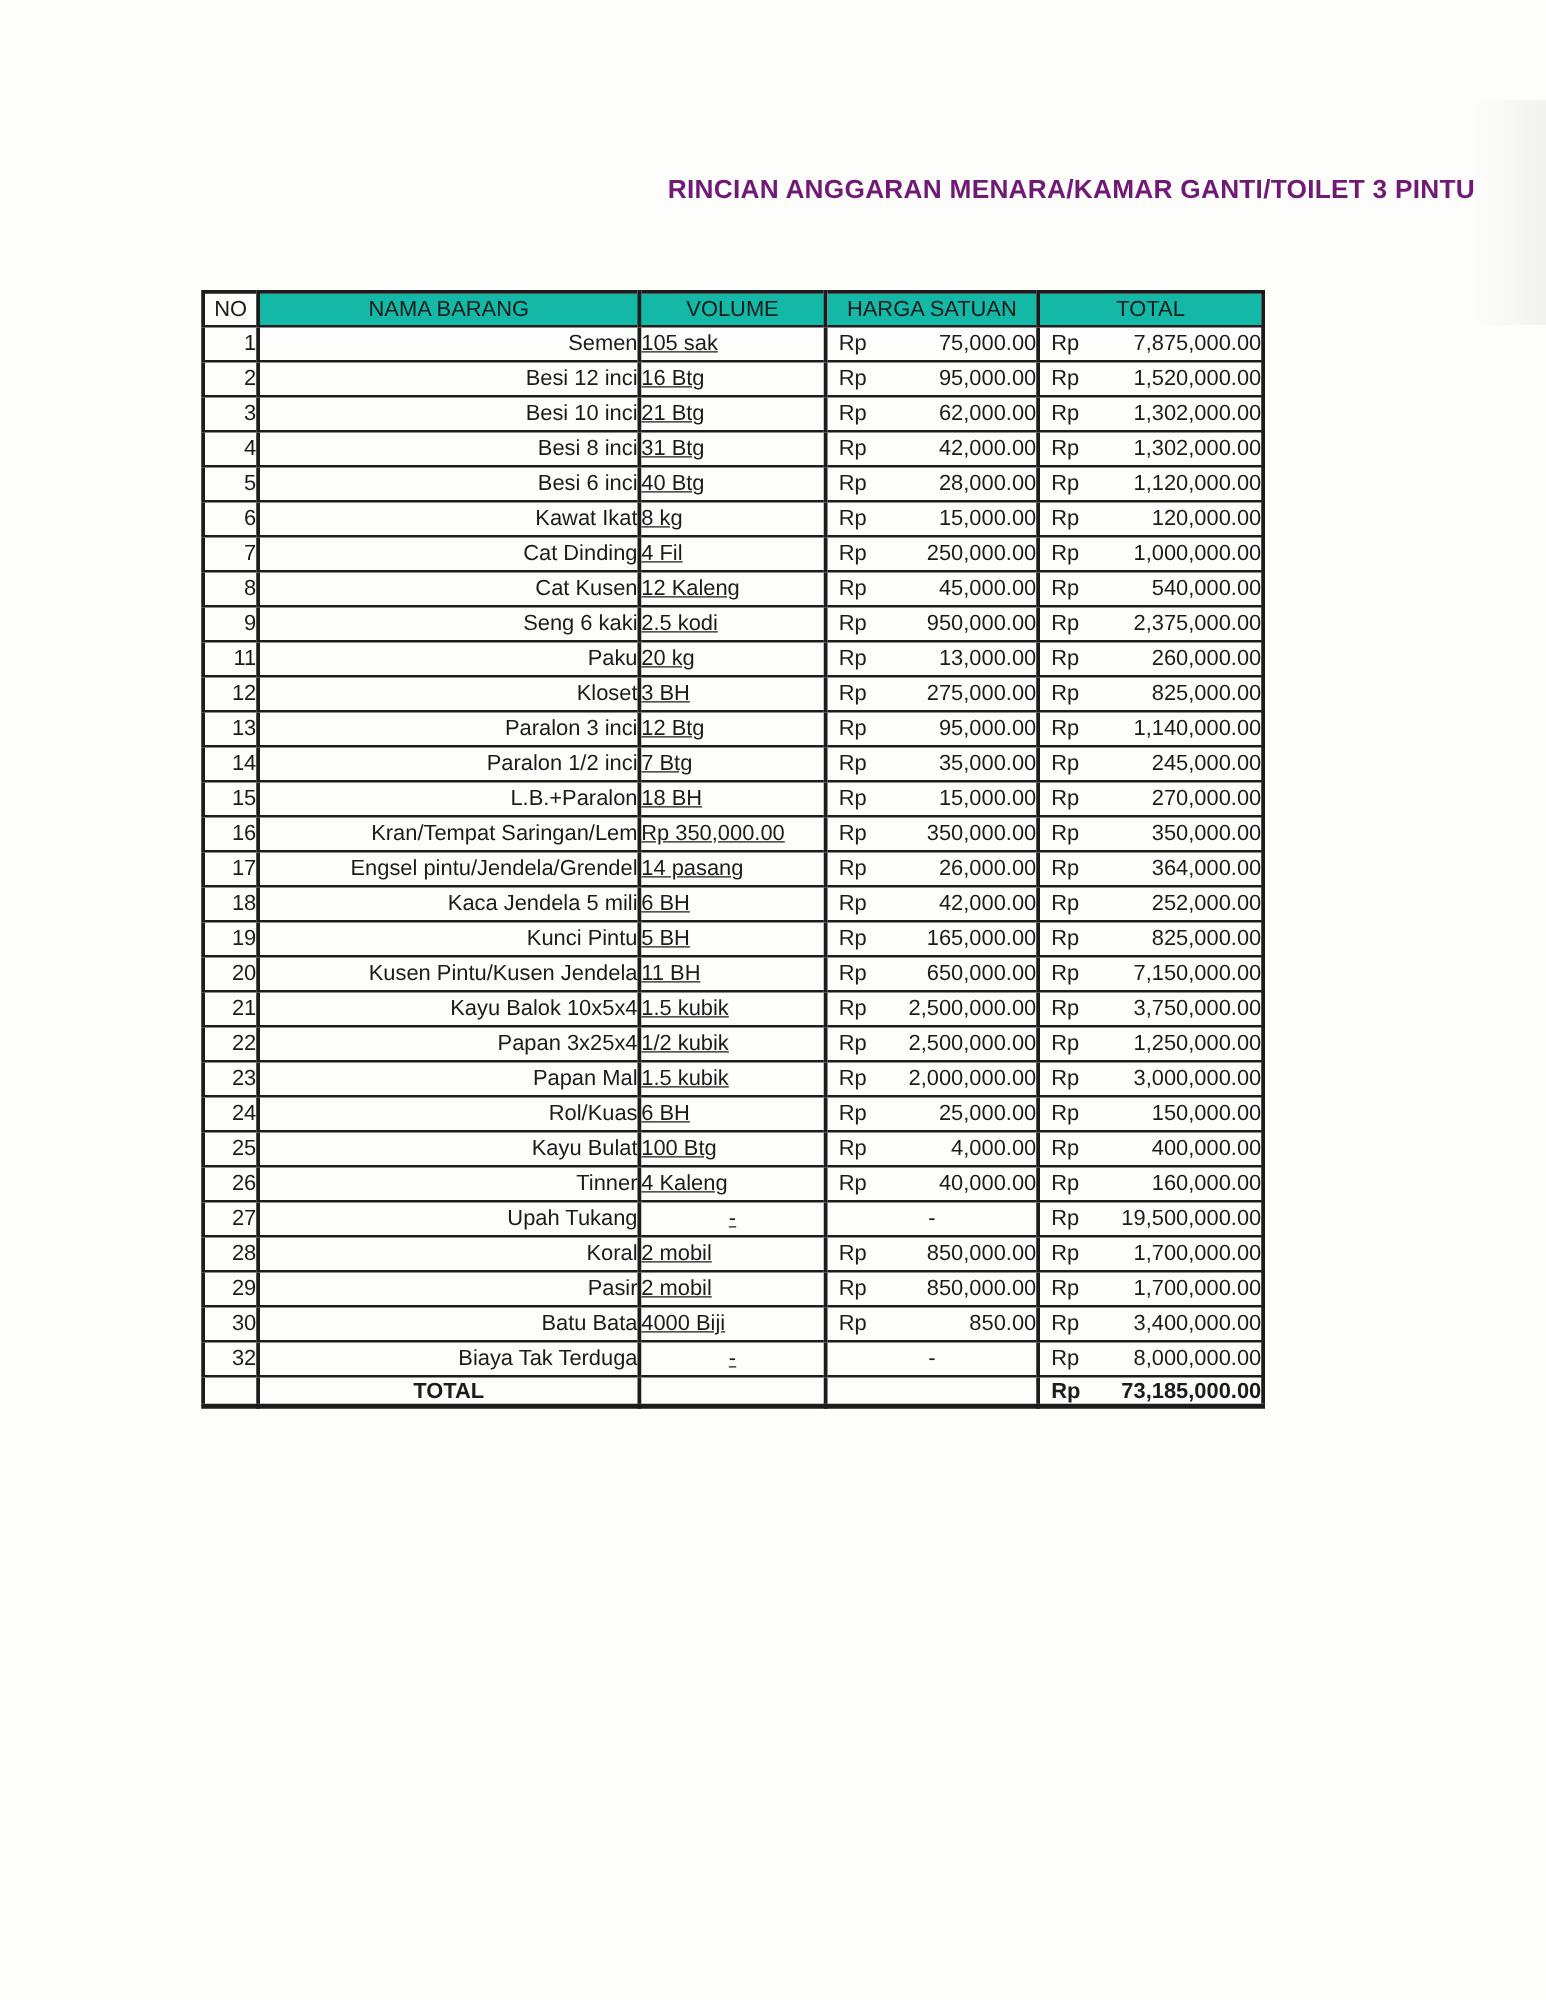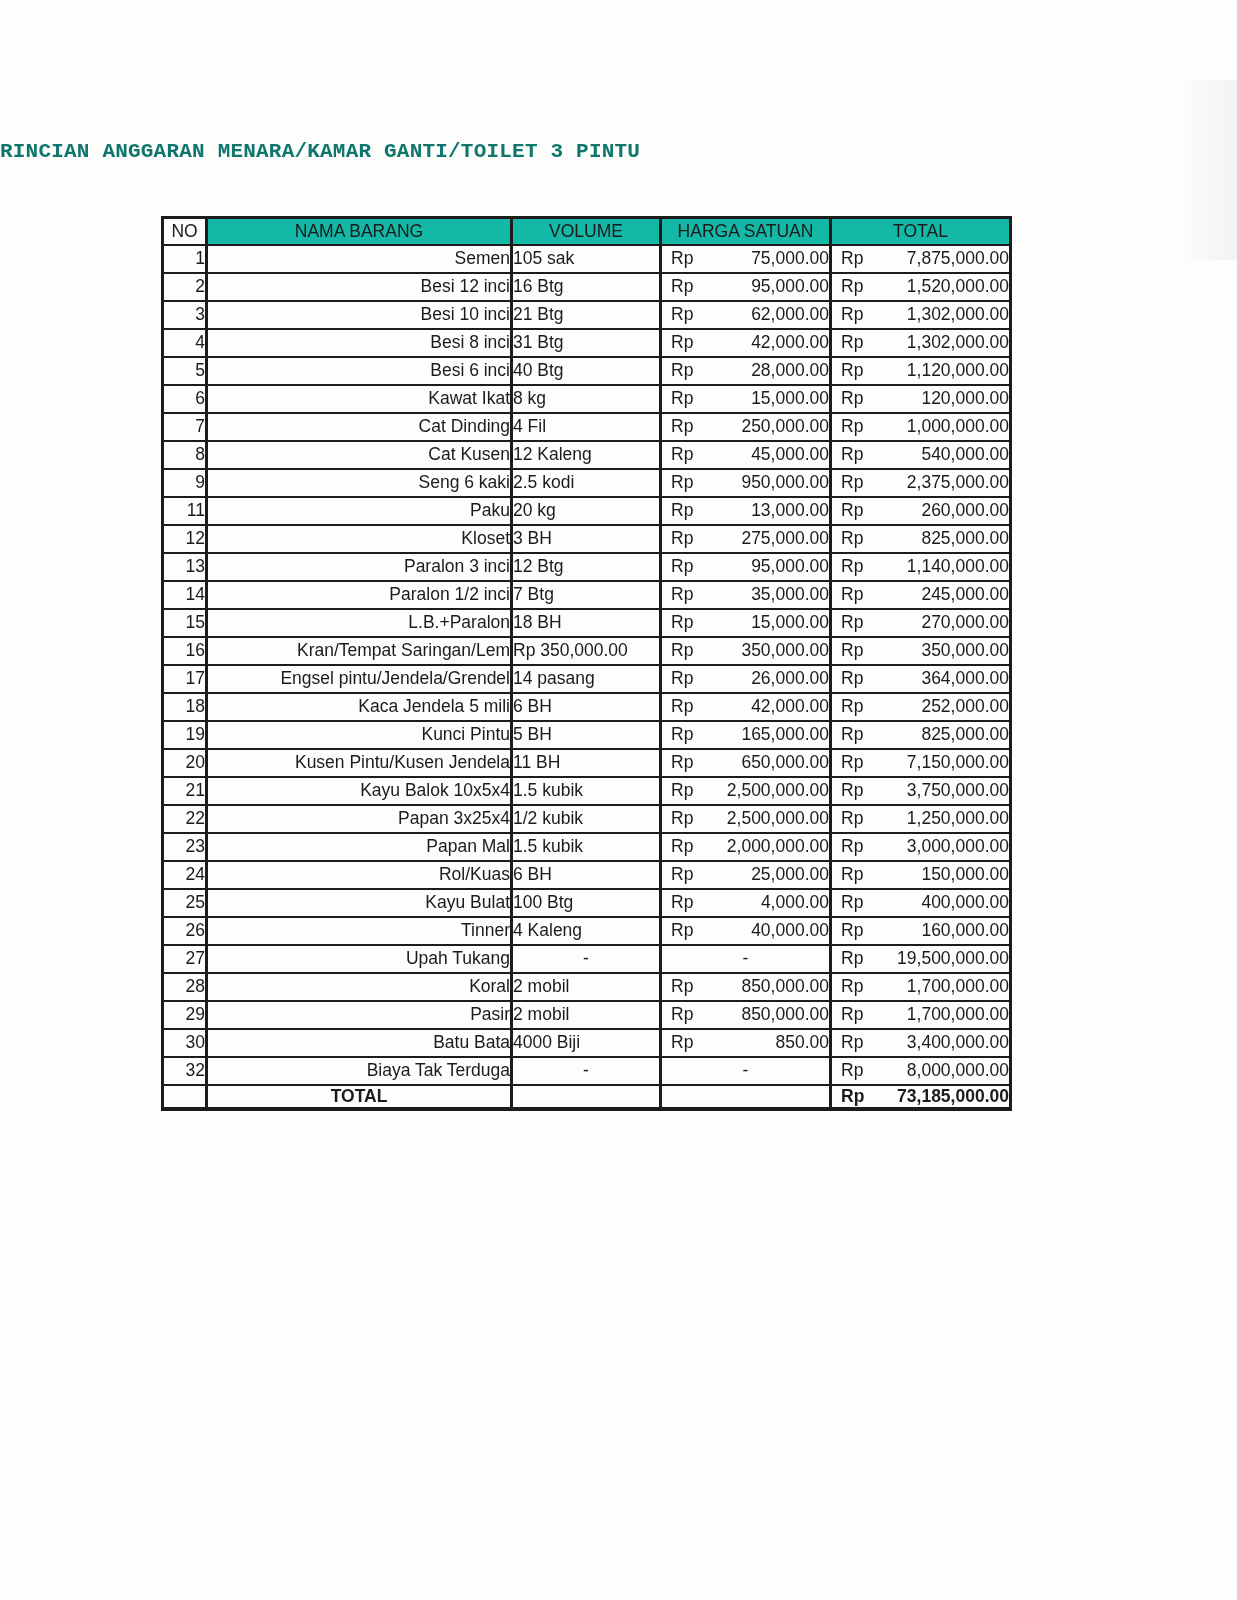--- a/index.html
+++ b/index.html
@@ -7,31 +7,30 @@
     position:relative;
     width:1237px; height:1600px;
     background:#fdfdfc;
     font-family:"Liberation Sans", sans-serif;
     color:#1b1b1b;
     overflow:hidden;
   }
   .doc-title {
     position:absolute;
     top:138px; left:0; width:1180px;
-    text-align:left;
+    text-align:right;
     font-size:21px;
     font-weight:bold;
     letter-spacing:0.2px;
     line-height:28px;
-    color:#0f766e;
-    font-family:Liberation Mono, monospace;
+    color:#701a75;
   }
   table.budget {
     position:absolute;
-    left:161px; top:216px;
+    left:161px; top:232px;
     width:848px;
     table-layout:fixed;
     border-collapse:collapse;
     font-size:17.5px;
     border-radius:11px;
   }
   table.budget, table.budget th, table.budget td {
     border:2px solid #1c1c1c;
   }
   table.budget { border-width:3px; border-bottom-width:4px; }
@@ -47,21 +46,21 @@
   tr.total-row { height:23px; }
   th {
     font-weight:normal;
     font-size:17.5px;
     text-align:center;
     background:#14b8a6;
   }
   th.th-no { background:#fdfdfc; }
   td.cell-no   { text-align:right; padding-right:6px; }
   td.cell-nama { text-align:right;  padding-left:5px; }
-  td.cell-vol  { text-align:left;  padding-left:6px; white-space:pre; }
+  td.cell-vol  { text-align:left;  padding-left:6px; white-space:pre;text-decoration:underline; }
   td.cell-vol.dash { text-align:center; padding-left:0; }
   td.cell-money { text-align:right; padding-right:7px; }
   td.cell-money .rp { float:left; margin-left:9px; }
   td.cell-money.dash { text-align:center; padding-right:0; }
   tr.total-row td { font-weight:bold; }
   td.cell-total-label { text-align:center; font-weight:bold; }
   .scan-shade {
     position:absolute; right:0; top:80px; width:60px; height:180px;
     background:linear-gradient(to left, rgba(0,0,0,0.045), rgba(0,0,0,0));
     pointer-events:none;

